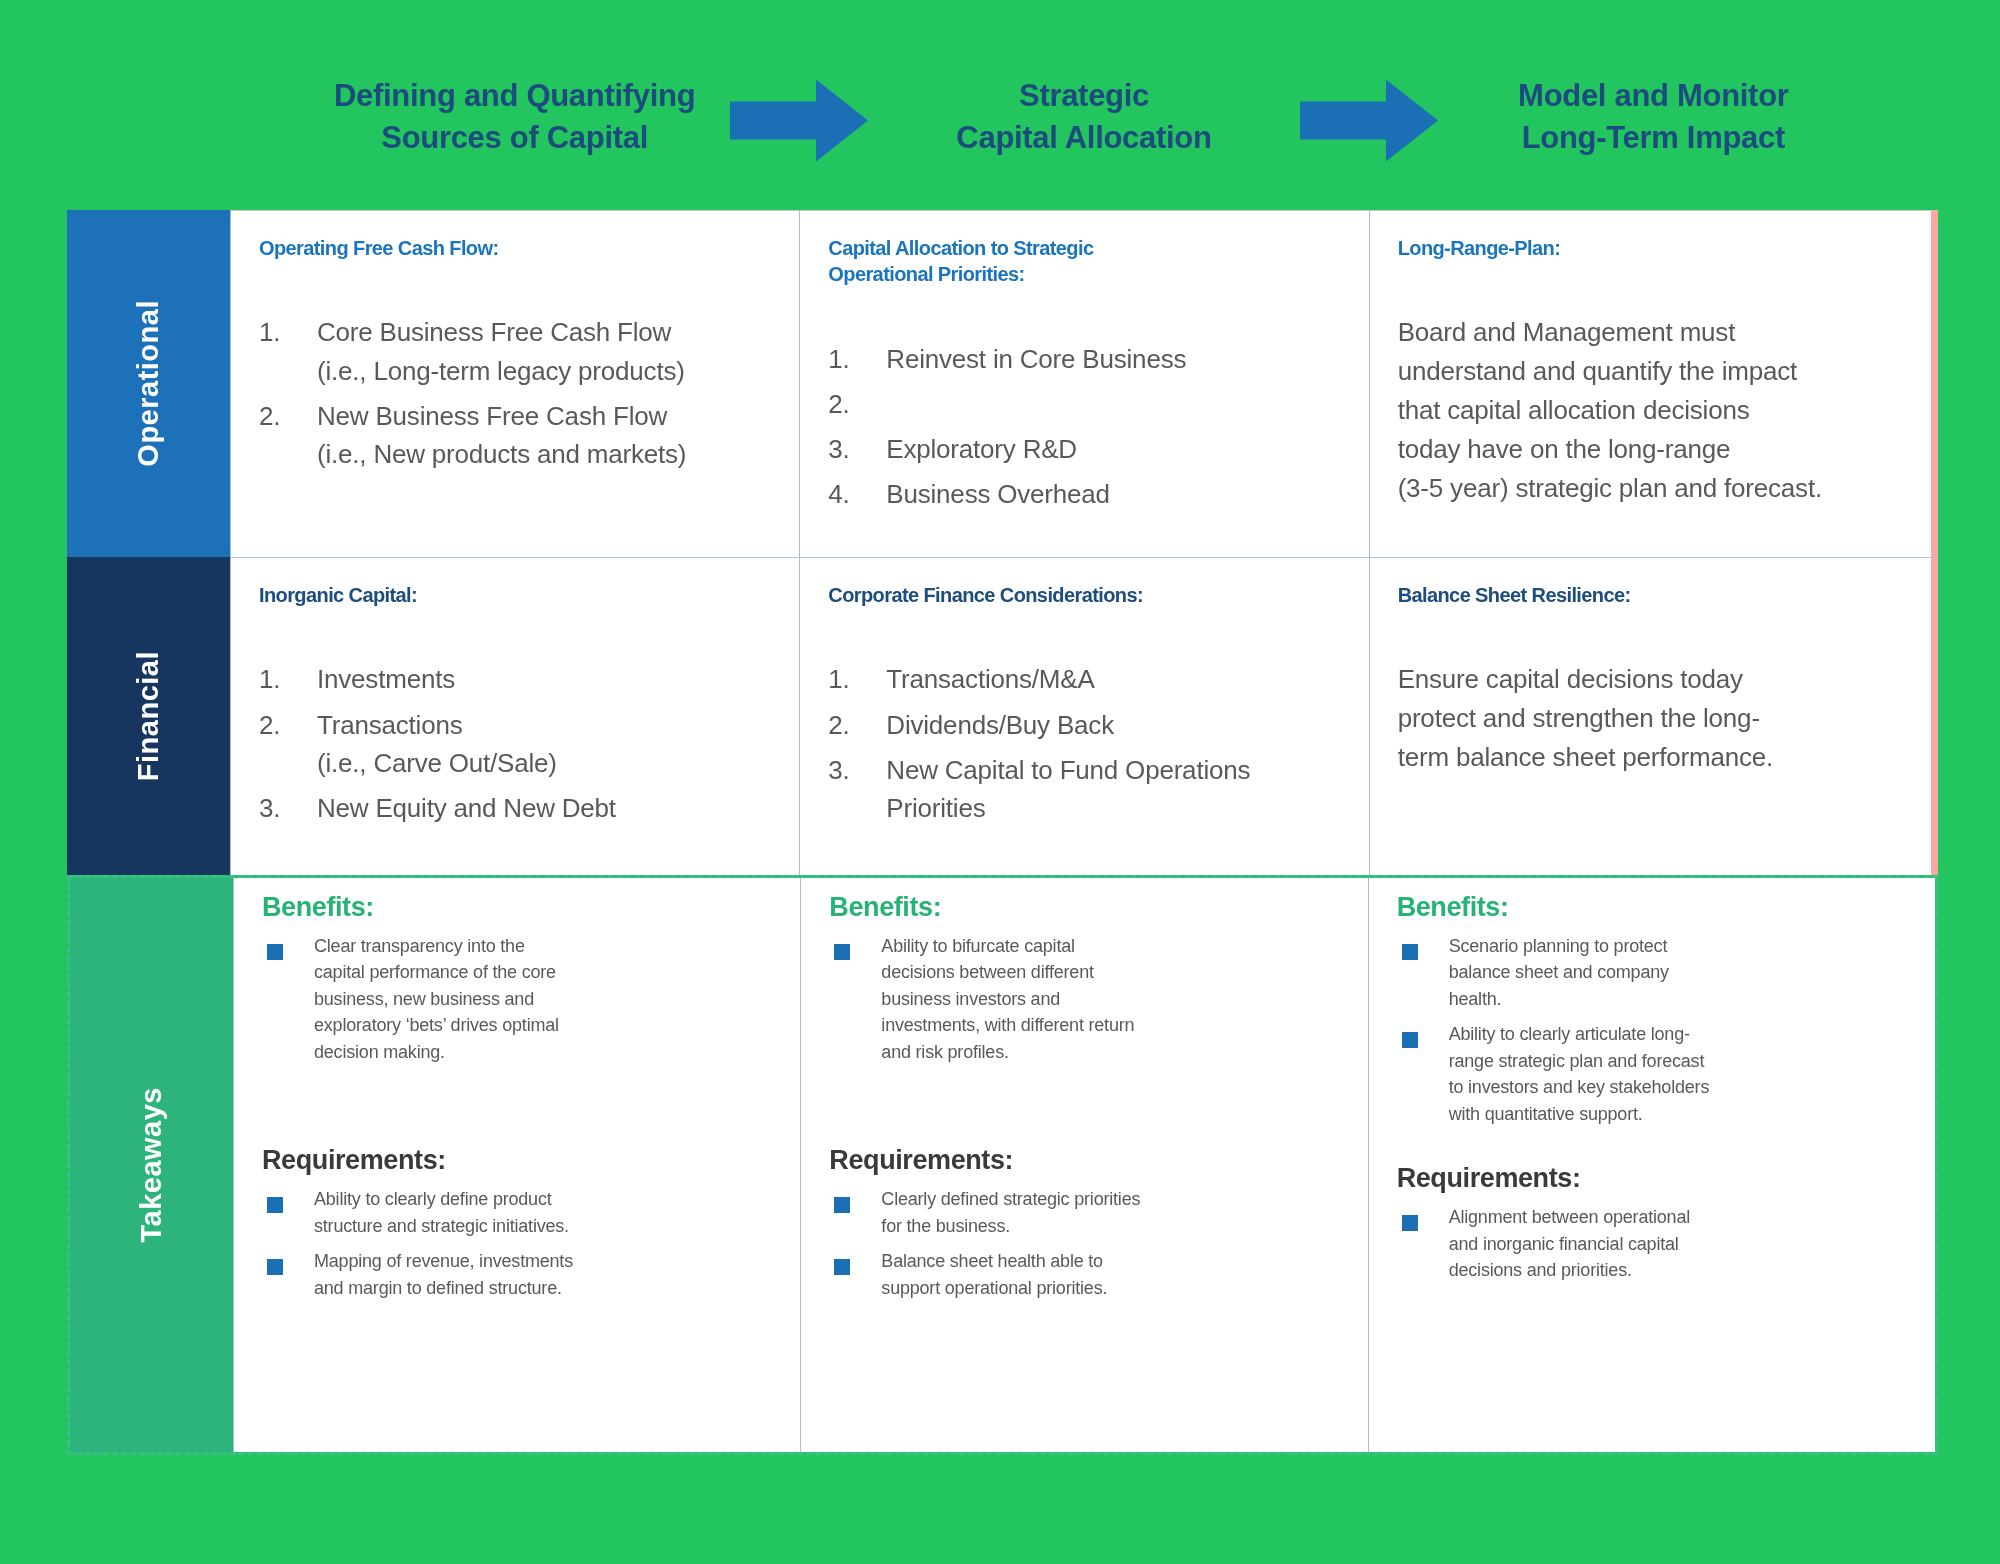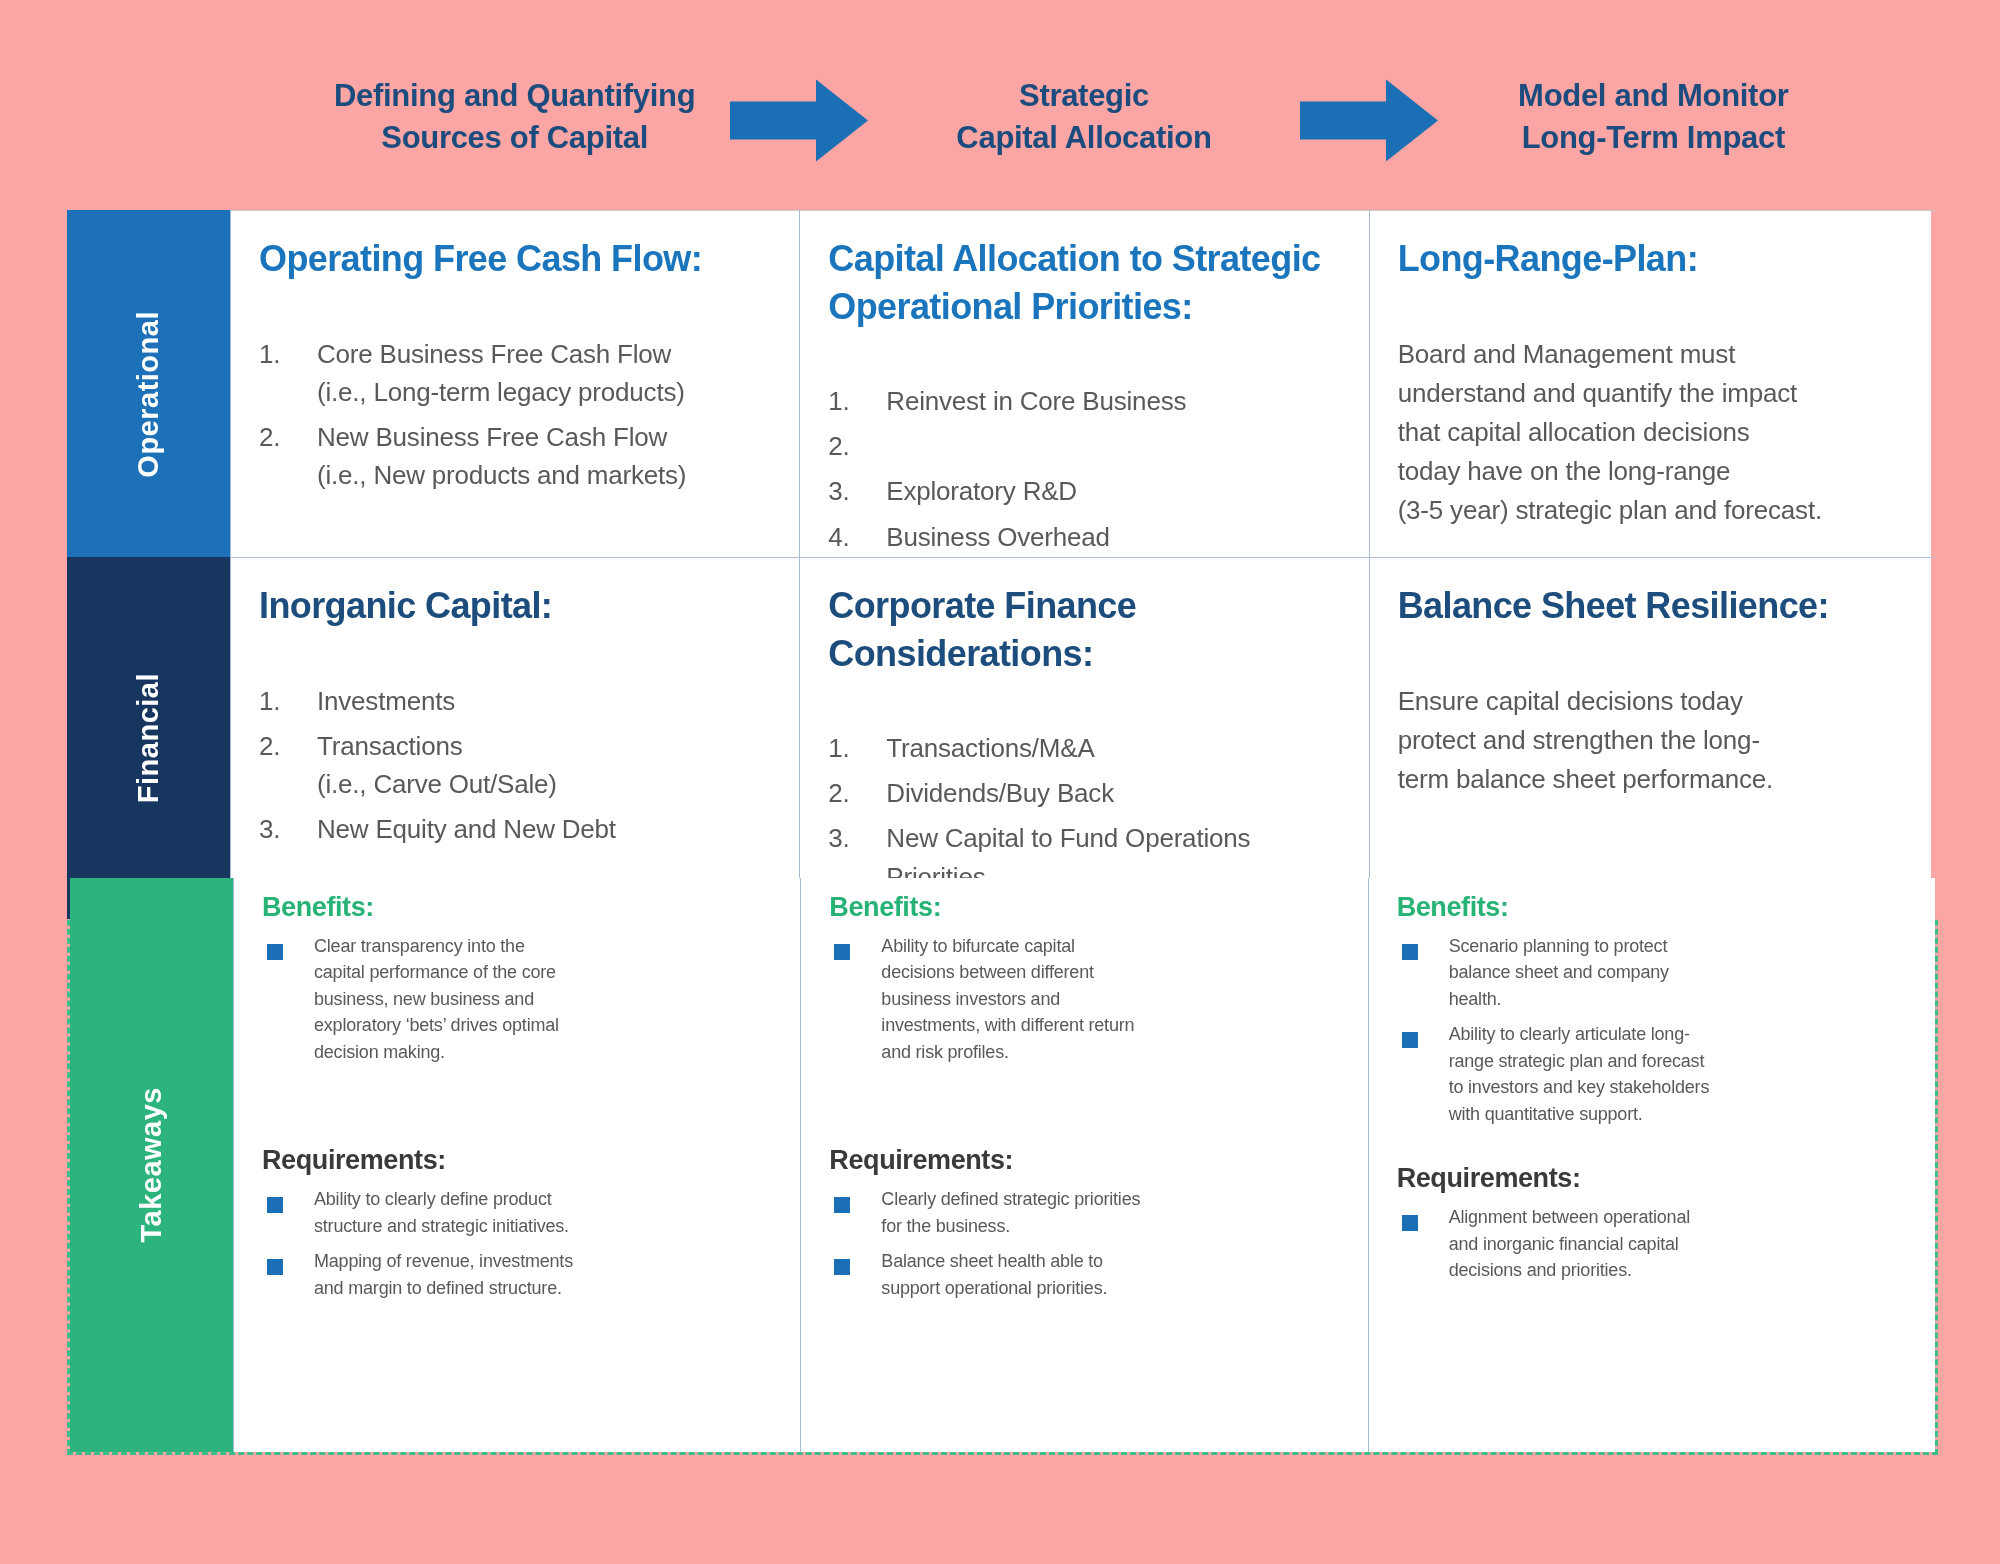--- a/index.html
+++ b/index.html
@@ -3,21 +3,21 @@
 <meta charset="utf-8">
 <style>
   * { box-sizing: border-box; margin: 0; padding: 0; }
   html, body { background: #ffffff; }
   body {
     width: 2000px; height: 1564px;
     font-family: "Liberation Sans", sans-serif;
     position: relative;
     overflow: hidden;
   }
-  .canvas { position: absolute; left: 0; top: 0; width: 2000px; height: 1564px; background: #fca5a5; text-decoration: underline; }
+  .canvas { position: absolute; left: 0; top: 0; width: 2000px; height: 1564px; background: #22c55e; text-decoration: underline; }
 
   
   .header {
     position: absolute; left: 67px; top: 52px; width: 1871px; height: 130px;
     display: grid; grid-template-columns: 163px 1fr 1fr 1fr;
   }
   .step { position: relative; display: flex; align-items: center; justify-content: center; }
   .step-title {
     font-weight: bold; font-size: 31px; line-height: 1.35;
     color: #1b4c7d; text-align: center; white-space: pre-line; letter-spacing: -0.3px;
@@ -44,21 +44,21 @@
   .rlabel-fin  { background: #16365f; }
   .rlabel-take { background: #2db47c; }
 
   .cell { background: #ffffff; padding: 24px 20px 16px 28px; border-left: 1px solid #a9bcd6; }
   .trow-op  .cell { border-top: 1px solid #c9c9c9; }
   .trow-op  .cell-last, .trow-fin .cell-last { border-right: 7px solid #fca5a5; }
   .trow-fin .cell { border-top: 1px solid #aebfd9; }
   .trow-take .cell { padding-top: 14px; }
 
   .cell-heading {
-    font-weight: bold; font-size: 36px; line-height: 1.32;
+    font-weight: bold; font-size: 20px; line-height: 1.32;
     letter-spacing: -0.6px; white-space: pre-line; margin-bottom: 52px;
   }
   .hl-bright { color: #1a75bc; }
   .hl-navy   { color: #1c4d7c; }
 
   .num-item {
     display: grid; grid-template-columns: 58px 1fr;
     font-size: 26px; line-height: 1.47; color: #595959;
     letter-spacing: -0.2px; margin-bottom: 7px;
   }

